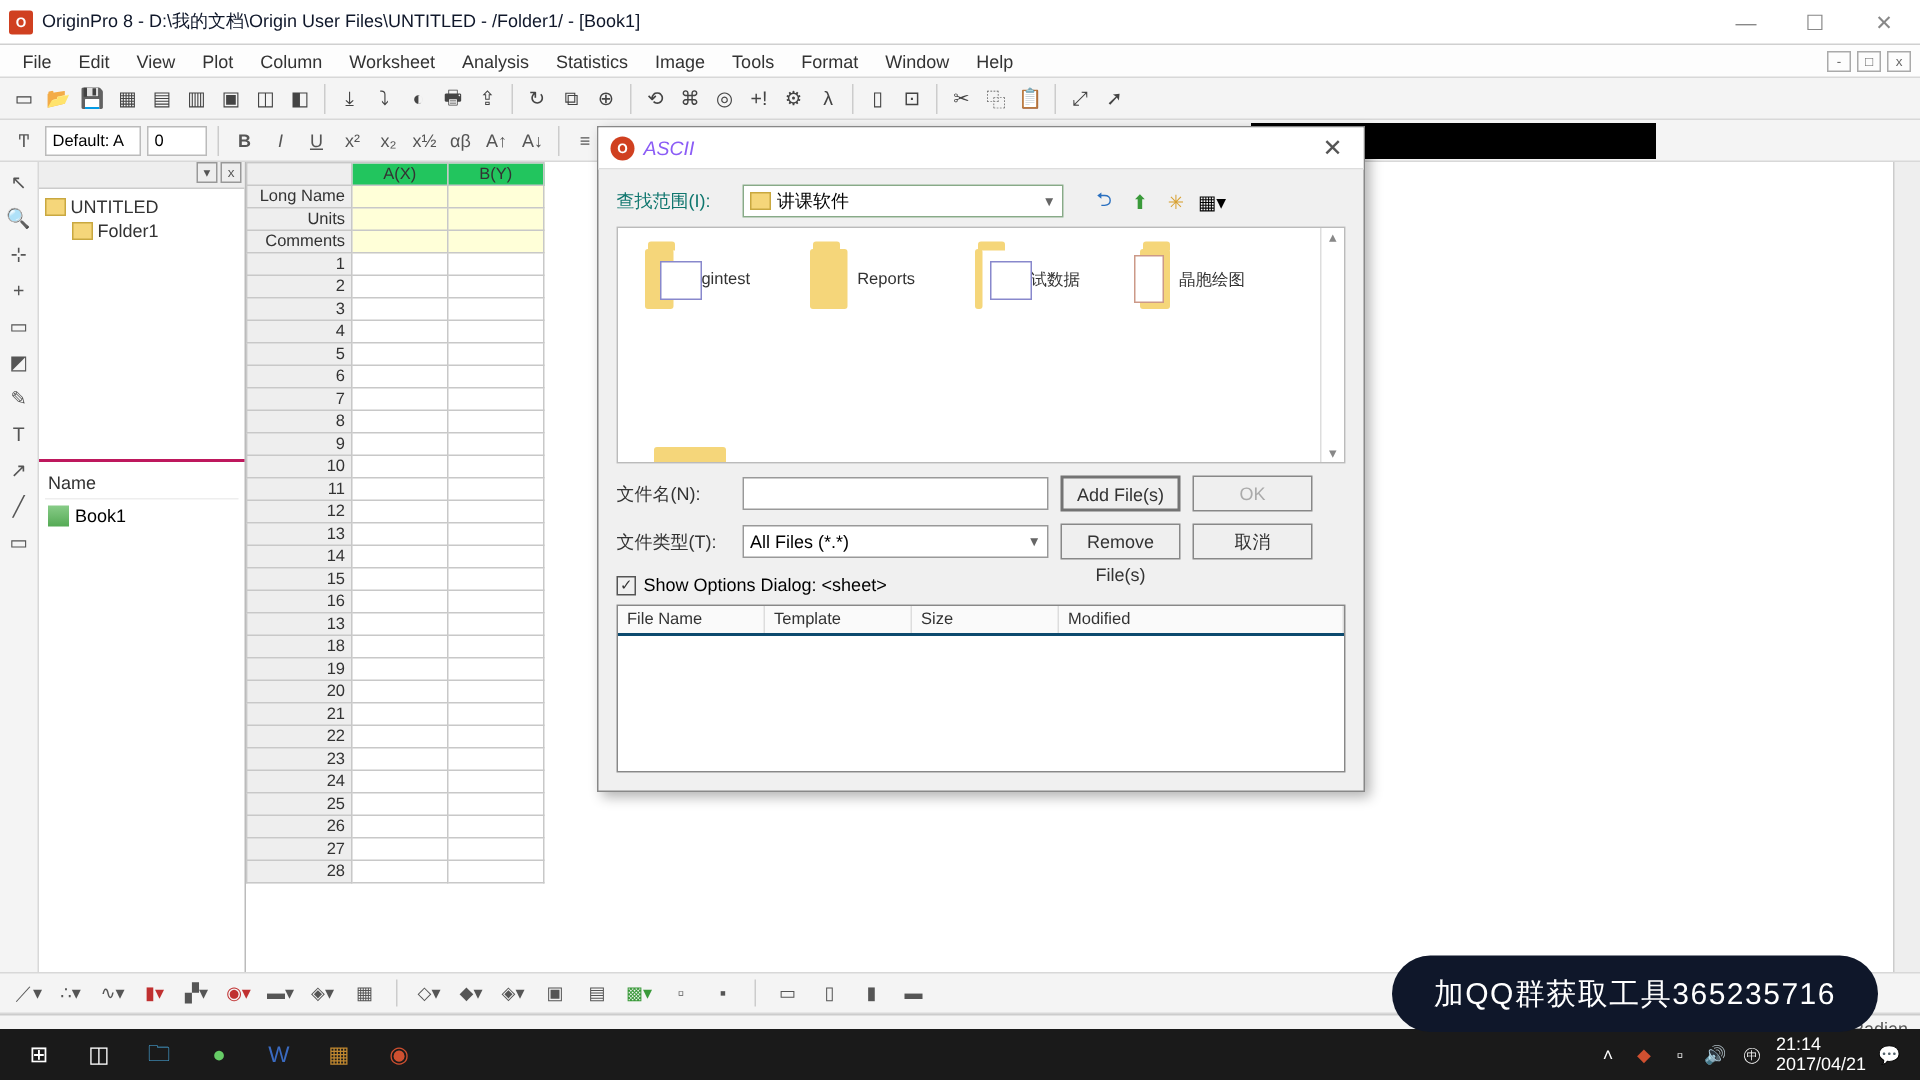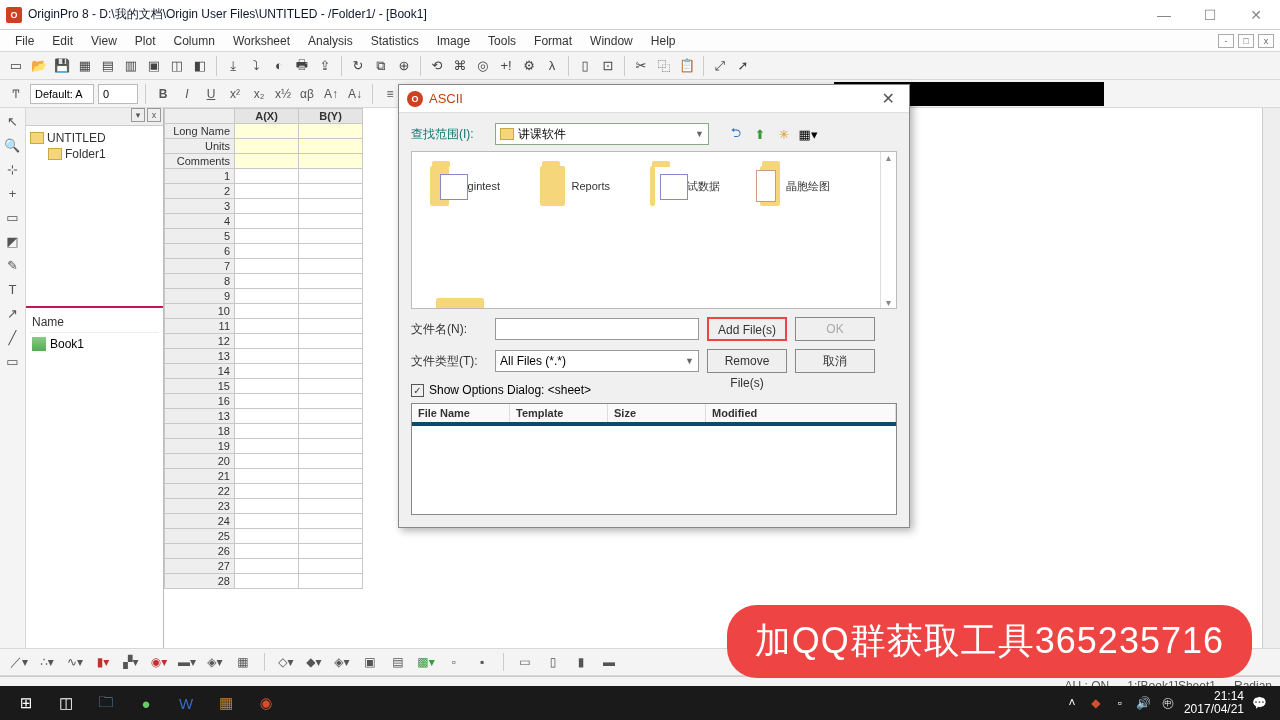--- a/index.html
+++ b/index.html
@@ -46,36 +46,36 @@
 .name-panel { border-top: 2px solid #be185d; padding: 4px; }
 .name-hdr { padding:3px 2px; color:#333; border-bottom:1px solid #eee;}
 .book-item { display:flex; align-items:center; gap:4px; padding:4px 2px;}
 .book-icon { width:14px; height:14px; background:linear-gradient(#8c8,#5a5);}
 
 
 .sheet-area { flex: 1; background: #fff; position: relative; overflow:hidden;}
 .grid { border-collapse: collapse; }
 .grid th, .grid td { border: 1px solid #c8c8c8; height: 15px; font-size: 11px; }
 .grid th.rowh { width: 70px; background: #eee; text-align: right; padding-right: 4px; font-weight: normal; color:#333;}
-.grid th.colh { width: 64px; background: #e5e5e5; text-align: center; font-weight: bold;color:#333; }
+.grid th.colh { width: 64px; background: #22c55e; text-align: center; font-weight: normal;color:#333; }
 .grid td { width: 64px; background: #fff; }
 .grid tr.meta td { background: #ffffd8; }
 .grid th.corner { background:#eee; width:70px;}
 .sheet-tabs { position:absolute; bottom:0; left:0; height:20px; display:flex; align-items:center; background:#eee; width:100%; border-top:1px solid #ccc;}
 .sheet-tabs .nav { width:16px;height:16px;border:1px solid #aaa;margin:0 1px;text-align:center;line-height:14px;font-size:9px;cursor:pointer;background:#ddd;}
 .sheet-tabs .tab { padding:2px 10px; background:#fff; border:1px solid #aaa; border-bottom:none; margin-left:4px; font-weight:bold;}
 
 
 .win-right-scroll { width:18px; background:#eee; border-left:1px solid #ccc;}
 
 
 .dialog { position: absolute; left: 398px; top: 84px; width: 512px; background: #f0f0f0; border: 1px solid #888; box-shadow: 3px 3px 8px rgba(0,0,0,0.3); z-index: 100; }
 .dlg-title { height: 28px; background: #fff; display: flex; align-items: center; padding: 0 8px; border-bottom: 1px solid #ddd; }
 .dlg-title .icon { width: 16px; height: 16px; border-radius: 50%; background: #d04020; margin-right: 6px; display:flex;align-items:center;justify-content:center;color:#fff;font-size:9px;font-weight:bold;}
-.dlg-title .txt { flex: 1; font-size: 13px; color: #c2410c; }
+.dlg-title .txt { flex: 1; font-size: 13px; color: #8b5cf6; font-style: italic; }
 .dlg-title .close { font-size: 16px; color: #555; cursor: pointer; padding: 0 6px; }
 .dlg-body { padding: 10px 12px 12px 12px; }
 .dlg-row { display: flex; align-items: center; margin-bottom: 6px; gap: 8px; }
 .dlg-label { width: 76px; color: #0f766e; }
 .dlg-combo { flex: 0 0 214px; height: 22px; border: 1px solid #8a8; background: #fff; display: flex; align-items: center; padding: 0 4px; gap:4px;}
 .dlg-combo .fi { width:14px;height:12px;background:#f5d67a;border:1px solid #c9a840;}
 .dlg-combo .dd { margin-left:auto; color:#666; font-size:9px;}
 .nav-icons { display: flex; gap: 6px; margin-left: 10px; }
 .nav-icons .ni { width: 18px; height: 18px; display:flex;align-items:center;justify-content:center;cursor:pointer;font-size:13px;}
 .file-browser { background: #fff; border: 1px solid #bbb; height: 158px; margin: 6px 0 8px 0; display: flex; position:relative;}
@@ -90,49 +90,49 @@
 .fb-scroll { width:16px; border-left:1px solid #ddd; display:flex; flex-direction:column; justify-content:space-between;}
 .fb-scroll span { text-align:center; font-size:10px; color:#888; cursor:pointer;}
 .partial-folder { width:48px; height:10px; background:#f5d67a; position:absolute; bottom:0; left:24px; border-radius:2px 2px 0 0;}
 
 .ctrl-row { display: flex; align-items: center; gap: 8px; margin-bottom: 8px; }
 .ctrl-label { width: 76px; color: #333; }
 .ctrl-input { width: 204px; height: 22px; border: 1px solid #999; background: #fff; padding: 0 4px; }
 .ctrl-select { width: 204px; height: 22px; border: 1px solid #999; background: #fff; padding: 0 4px; display:flex;align-items:center;}
 .ctrl-select .dd{margin-left:auto;color:#666;font-size:9px;}
 .dlg-btn { width: 80px; height: 24px; border: 1px solid #888; background: #efefef; cursor: pointer; text-align: center; line-height: 22px; color:#333;}
-.dlg-btn.primary { border: 2px solid #ef4444; }
+.dlg-btn.primary { border: 2px solid #737373; }
 .dlg-btn.disabled { color: #aaa; }
 .chk-row { display: flex; align-items: center; gap: 5px; margin: 10px 0 6px 0; }
 .chk { width: 13px; height: 13px; border: 1px solid #555; display:flex;align-items:center;justify-content:center;font-size:10px;color:#333;}
 .file-list { border: 1px solid #888; background: #fff; height: 112px; }
-.fl-header { display: flex; border-bottom: 4px solid #0c4a6e; background: #fafafa; font-weight: bold; }
+.fl-header { display: flex; border-bottom: 2px solid #0c4a6e; background: #fafafa; }
 .fl-col { padding: 3px 6px; border-right: 1px solid #ddd; font-size: 11px; color: #333; }
 .fl-col.c1 { width: 98px; }
 .fl-col.c2 { width: 98px; }
 .fl-col.c3 { width: 98px; }
 .fl-col.c4 { flex:1; }
 
 
 .bottom-bar { position:absolute; bottom:44px; left:0; right:0; height: 28px; background: #f4f4f4; border-top: 1px solid #d8d8d8; border-bottom:1px solid #d8d8d8; display: flex; align-items: center; padding: 0 8px; gap: 6px; }
 .bb-btn { width: 22px; height: 20px; display:flex;align-items:center;justify-content:center;cursor:pointer;color:#555;}
 .bb-sep { width:1px; height:18px; background:#ccc; margin:0 4px;}
 
 
-.pill { position: absolute; right: 28px; bottom: 42px; background: #ef4444; color: #fff; padding: 12px 28px; border-radius: 30px; font-size: 36px; letter-spacing: 1px; z-index:50;}
+.pill { position: absolute; right: 28px; bottom: 32px; background: #0f172a; color: #fff; padding: 12px 28px; border-radius: 30px; font-size: 20px; letter-spacing: 1px; z-index:50;}
 
 
 .statusbar { position:absolute; bottom:26px; left:0; right:0; height:18px; background:#f4f4f4; border-top:1px solid #ccc; display:flex; align-items:center; padding:0 8px; font-size:11px; color:#555; justify-content:flex-end; gap:18px;}
 
 
 .taskbar { position: absolute; bottom: 0; left: 0; right: 0; height: 34px; background: #1a1a1a; display: flex; align-items: center; padding: 0 6px; }
 .tb-item { width: 40px; height: 30px; display: flex; align-items: center; justify-content: center; cursor: pointer; font-size:15px;}
 .tb-item.win { color: #fff; }
 .tray { margin-left: auto; display: flex; align-items: center; gap: 8px; color: #fff; font-size: 11px; padding-right: 6px; }
-.tray .clock { text-align: right; line-height: 13px; }
+.tray .clock { line-height: 13px; }
 .tray-icon { width:16px; height:16px; display:flex; align-items:center; justify-content:center;}
 </style>
 </head>
 <body>
 
 <div class="titlebar">
   <span class="app-icon">O</span>
   <span class="title">OriginPro 8 - D:\我的文档\Origin User Files\UNTITLED - /Folder1/ - [Book1]</span>
   <div class="winbtns">
     <span>—</span>

